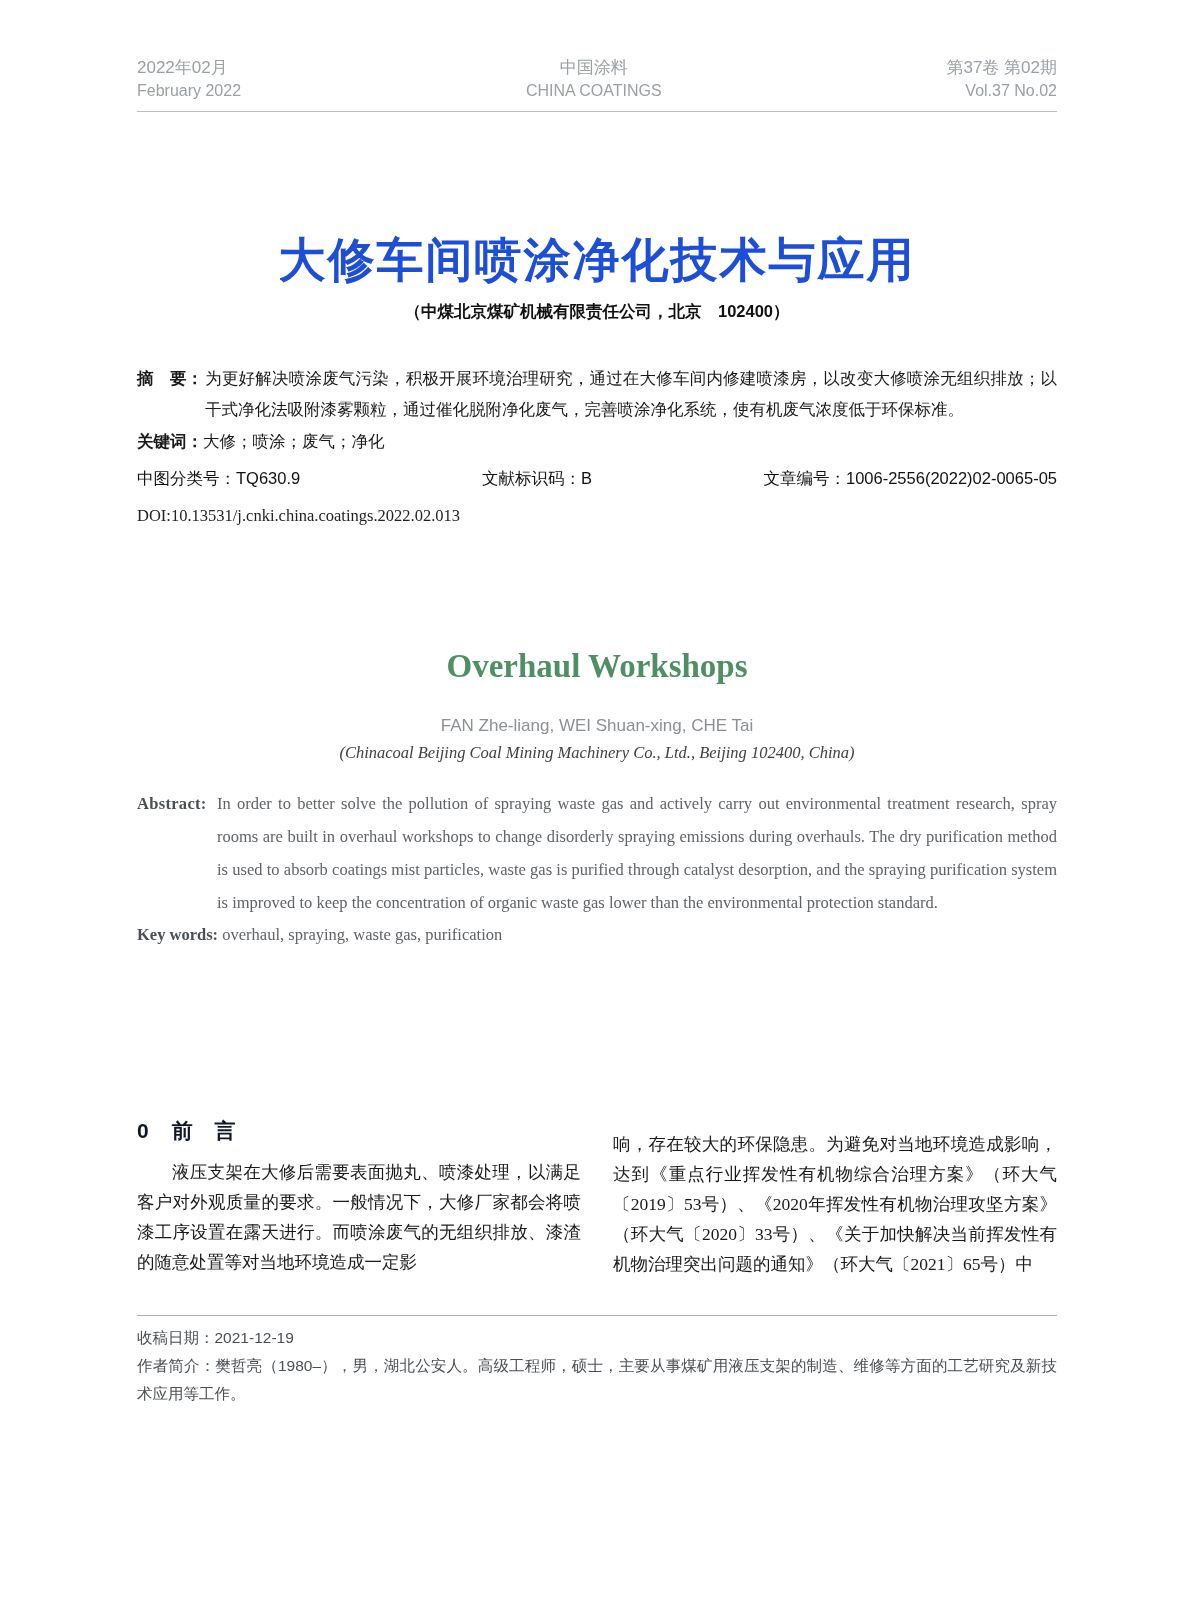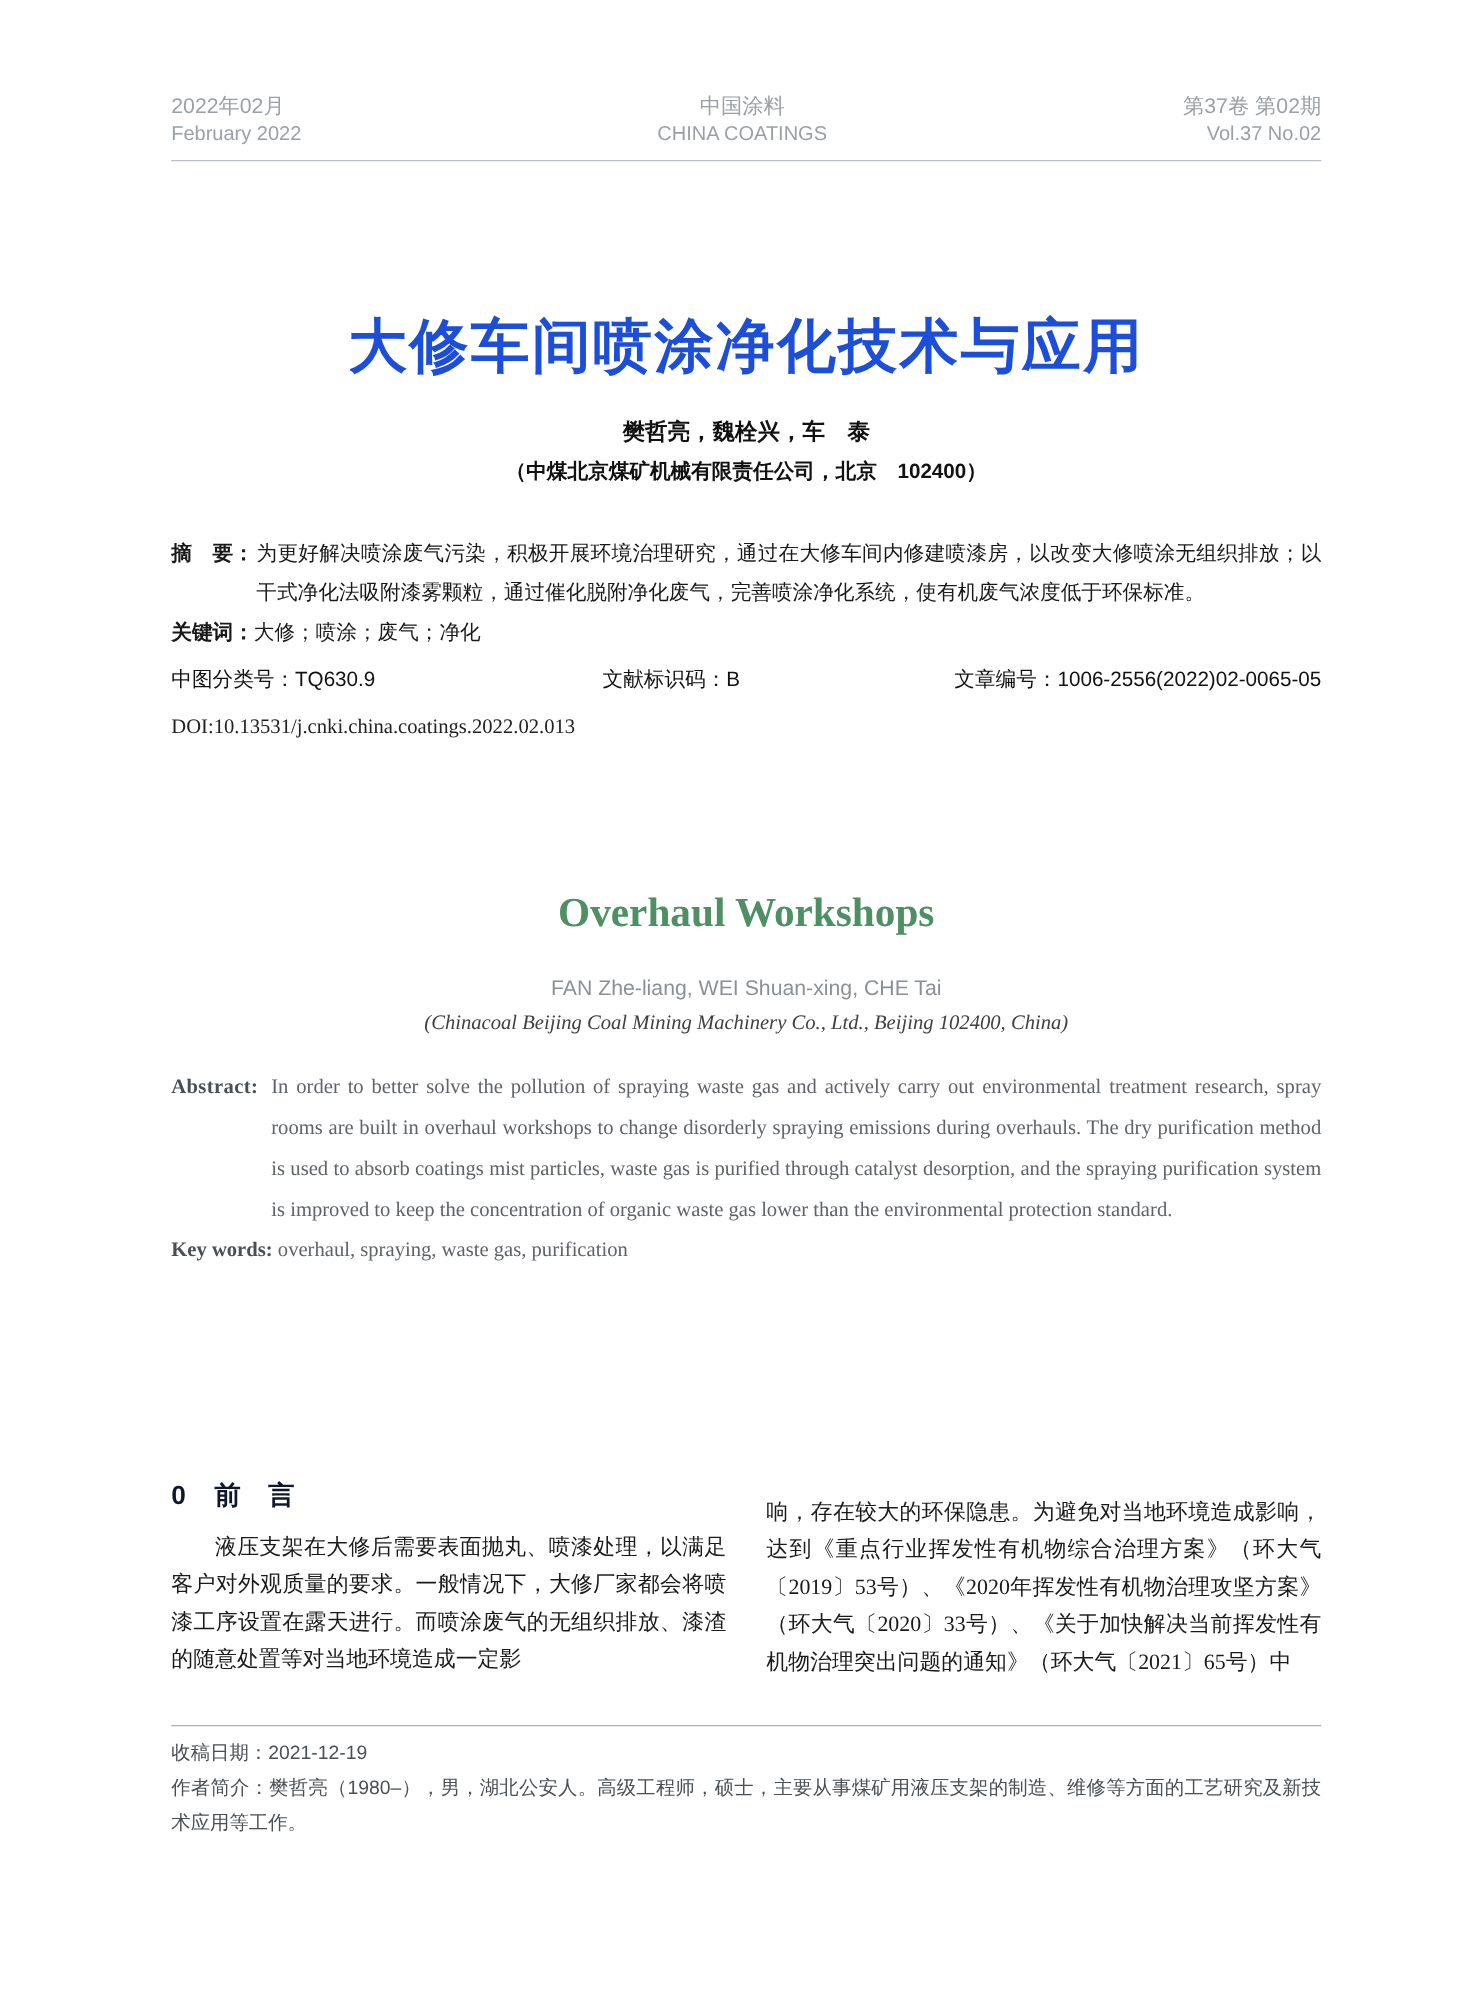--- a/index.html
+++ b/index.html
@@ -8,21 +8,21 @@
     width: 1187px; height: 1600px;
     font-family: "Liberation Sans", sans-serif;
     color: #1f1f1f;
     overflow: hidden;
     position: relative;
   }
   .content { margin: 0 130px 0 137px; width: 920px; }
 
   
   .journal-head {
-    padding-top: 73px; padding-bottom: 9px;
+    padding-top: 56px; padding-bottom: 9px;
     display: flex; justify-content: space-between; align-items: flex-start;
     border-bottom: 1.5px solid #b9bfc4;
     color: #9aa0a6;
   }
   .journal-head .cell { line-height: 23px; font-size: 17px; }
   .journal-head .cell .l2 { font-size: 16px; }
   .journal-head .c { text-align: center; }
   .journal-head .r { text-align: right; }
 
   
@@ -146,21 +146,20 @@
       <div class="l1">中国涂料</div>
       <div class="l2">CHINA COATINGS</div>
     </div>
     <div class="cell r">
       <div class="l1">第37卷 第02期</div>
       <div class="l2">Vol.37  No.02</div>
     </div>
   </div>
 
   <h1 class="title-cn">大修车间喷涂净化技术与应用</h1>
-  <div class="authors-cn">樊哲亮，魏栓兴，车　泰</div>
   <div class="affil-cn">（中煤北京煤矿机械有限责任公司，北京　102400）</div>
 
   <p class="abstract-cn"><span class="lbl">摘　要：</span><span>为更好解决喷涂废气污染，积极开展环境治理研究，通过在大修车间内修建喷漆房，以改变大修喷涂无组织排放；以干式净化法吸附漆雾颗粒，通过催化脱附净化废气，完善喷涂净化系统，使有机废气浓度低于环保标准。</span></p>
   <p class="keywords-cn"><span class="lbl">关键词：</span><span>大修；喷涂；废气；净化</span></p>
 
   <div class="meta-row">
     <span class="m1">中图分类号：TQ630.9</span>
     <span class="m2">文献标识码：B</span>
     <span class="m3">文章编号：1006-2556(2022)02-0065-05</span>
   </div>

